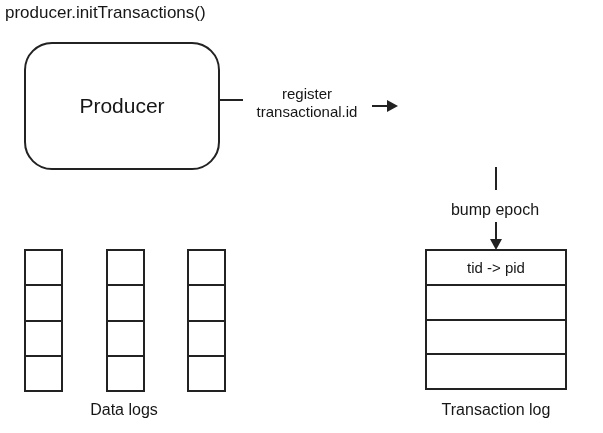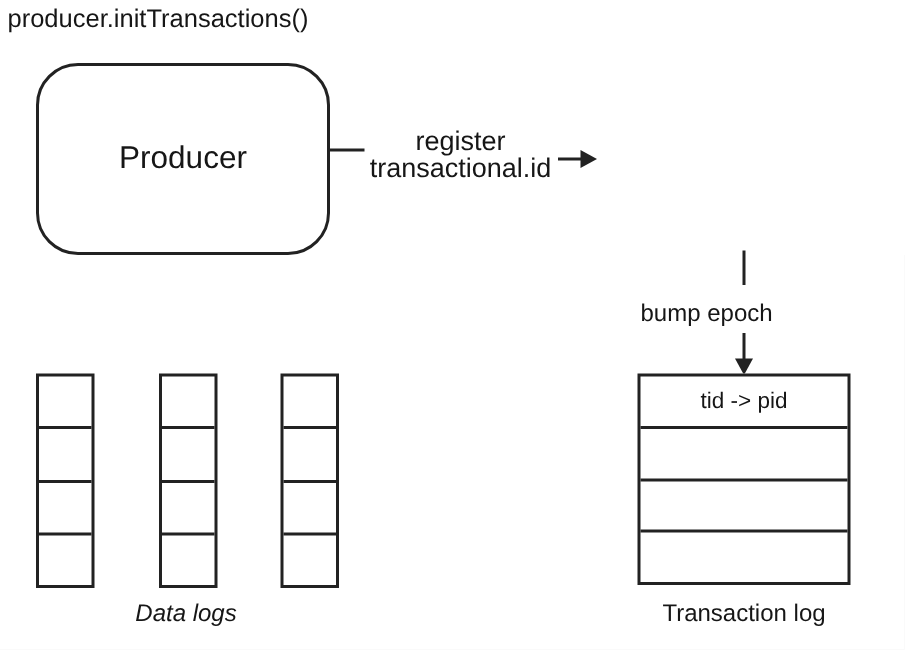--- a/index.html
+++ b/index.html
@@ -31,52 +31,52 @@
   .producer{left:24px;top:42px;width:196px;height:128px;border-radius:28px;}
   .coordinator{
     left:398px;top:43px;width:195px;height:125px;
     border-radius:26px / 62px;
   }
   .hline{height:2px;background:var(--line);}
   .vline{width:2px;background:var(--line);}
   .stub-h{left:219px;top:99px;width:24px;}
   .edge-label{
     text-align:center;
-    font-size:18px;line-height:18px;
+    font-size:15px;line-height:18px;
   }
   .register-label{left:231px;top:85px;width:152px;}
   .arrow-h-line{left:372px;top:105px;width:16px;}
   .arrow-head-right{
     left:387px;top:100px;width:0;height:0;
     border-top:6px solid transparent;
     border-bottom:6px solid transparent;
     border-left:11px solid var(--line);
   }
   .stub-v{left:495px;top:167px;height:23px;}
-  .bump-label{left:427px;top:200px;width:136px;font-size:16px;line-height:19px;}
+  .bump-label{left:427px;top:200px;width:136px;font-size:16px;line-height:19px;text-align:center;}
   .arrow-v-line{left:495px;top:222px;height:18px;}
   .arrow-head-down{
     left:490px;top:239px;width:0;height:0;
     border-left:6px solid transparent;
     border-right:6px solid transparent;
     border-top:11px solid var(--line);
   }
   .txn-table{
     left:425px;top:249px;width:142px;height:141px;
     border:2px solid var(--line);
     display:flex;flex-direction:column;
     background:var(--bg);
   }
   .trow{flex:1;display:flex;align-items:center;justify-content:center;font-size:15px;}
   .trow + .trow{border-top:2px solid var(--line);}
   .caption{
     top:400px;font-size:16px;line-height:19px;text-align:center;
   }
   .txn-caption{left:406px;width:180px;}
-  .data-caption{left:44px;width:160px;font-style:italic;}
+  .data-caption{left:44px;width:160px;}
   .data-group{
     left:24px;top:249px;width:202px;height:143px;
     display:flex;justify-content:space-between;
   }
   .dcol{
     width:39px;height:143px;
     border:2px solid var(--line);
     display:flex;flex-direction:column;
     background:var(--bg);
   }

